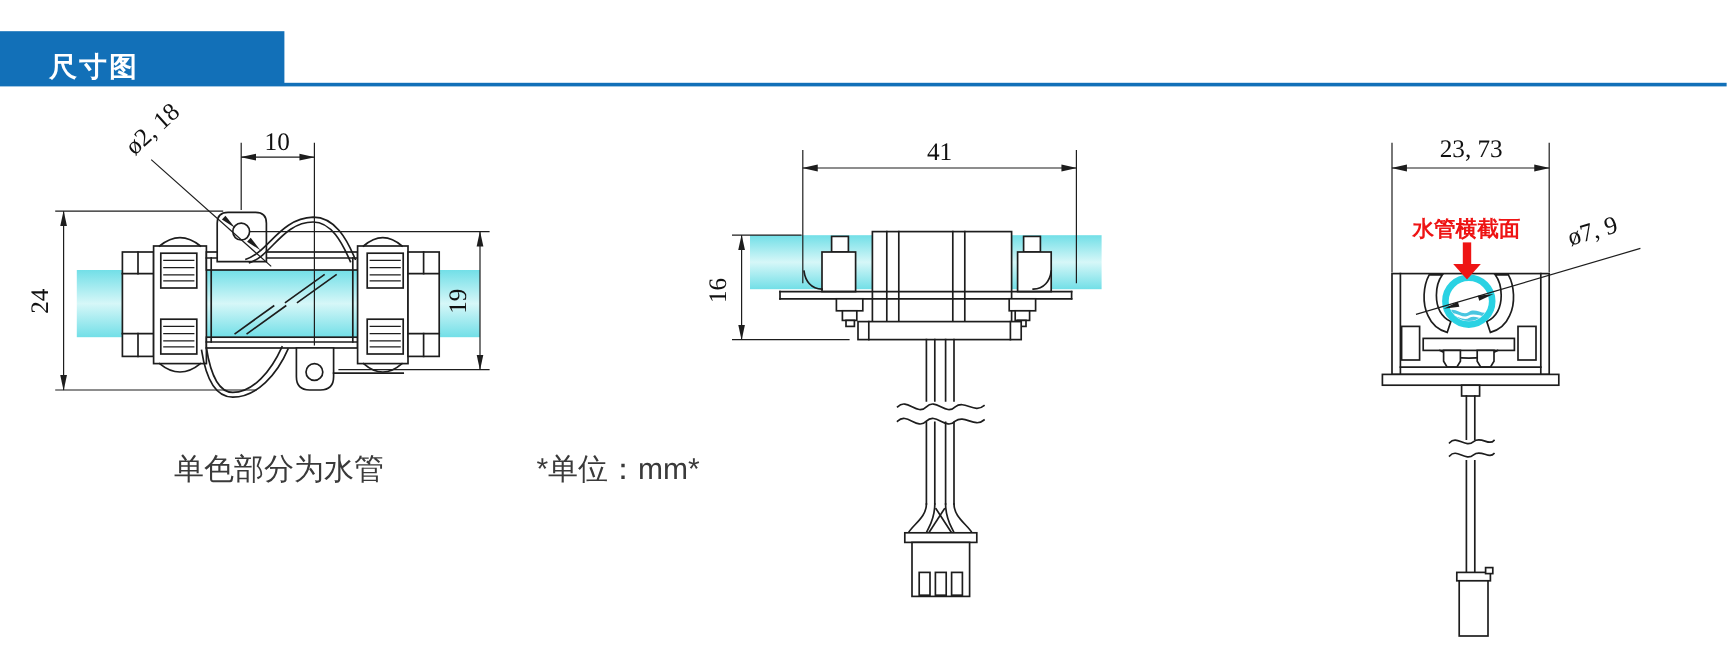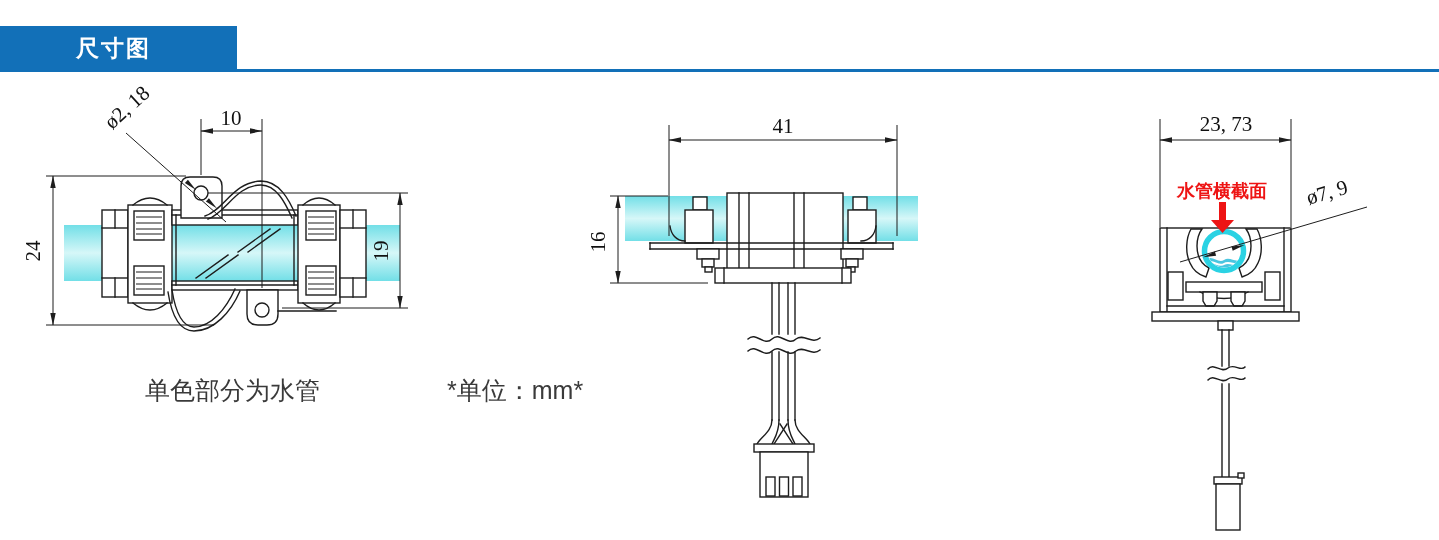--- a/index.html
+++ b/index.html
@@ -1,18 +1,18 @@
 <!DOCTYPE html>
 <html><head>
 <meta charset="utf-8">
 <style>
   html,body{margin:0;padding:0;background:#fff;width:1439px;height:540px;overflow:hidden;}
   .stage{position:relative;width:1439px;height:540px;background:#fff;font-family:"Liberation Sans",sans-serif;}
   .topbar-tab{position:absolute;left:0;top:26px;width:237px;height:45px;background:#1270b8;
-      display:flex;align-items:center;box-sizing:border-box;padding-left:76px;}
+      display:flex;align-items:flex-end;box-sizing:border-box;padding-left:41px;}
   .topbar-tab span{color:#ffffff;font-weight:bold;font-size:23px;letter-spacing:2px;
       font-family:"Liberation Sans",sans-serif;}
   .topbar-line{position:absolute;left:0;top:69px;width:1439px;height:3px;background:#1270b8;}
   svg{position:absolute;left:0;top:0;}
   .ol{fill:none;stroke:#1d1d1d;stroke-width:1.4;stroke-linecap:square;}
   .wf{fill:#ffffff;stroke:#1d1d1d;stroke-width:1.4;}
   .dl{stroke:#1d1d1d;stroke-width:1;fill:none;}
   .dim{font-family:"Liberation Serif","DejaVu Serif",serif;font-size:21px;fill:#111111;}
   .note{font-family:"Liberation Sans",sans-serif;font-size:25px;fill:#3a3a3a;}
   .redlab{font-family:"Liberation Sans",sans-serif;font-size:18px;font-weight:700;fill:#ee1414;}

